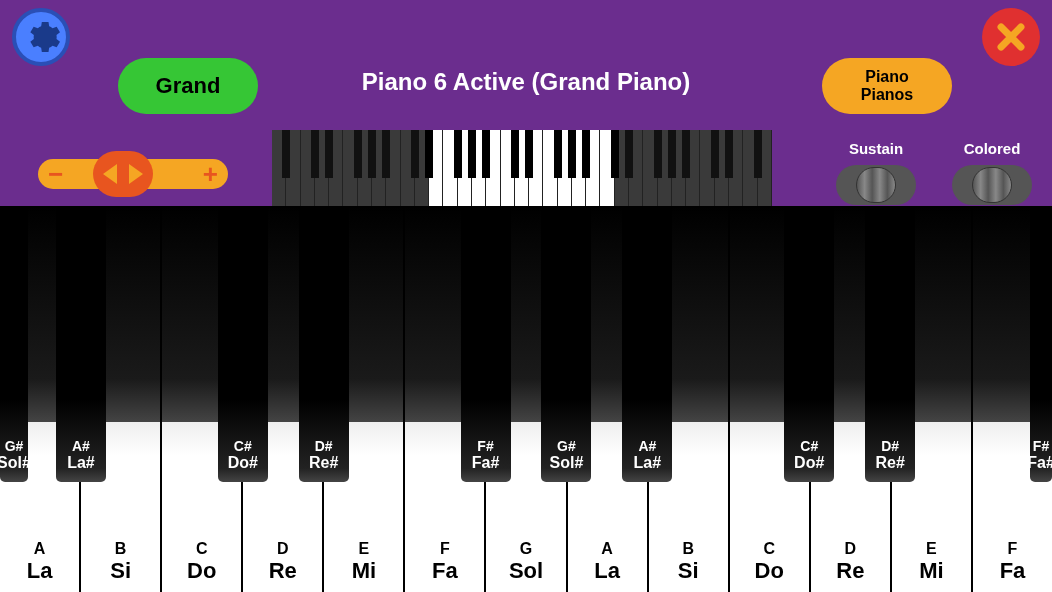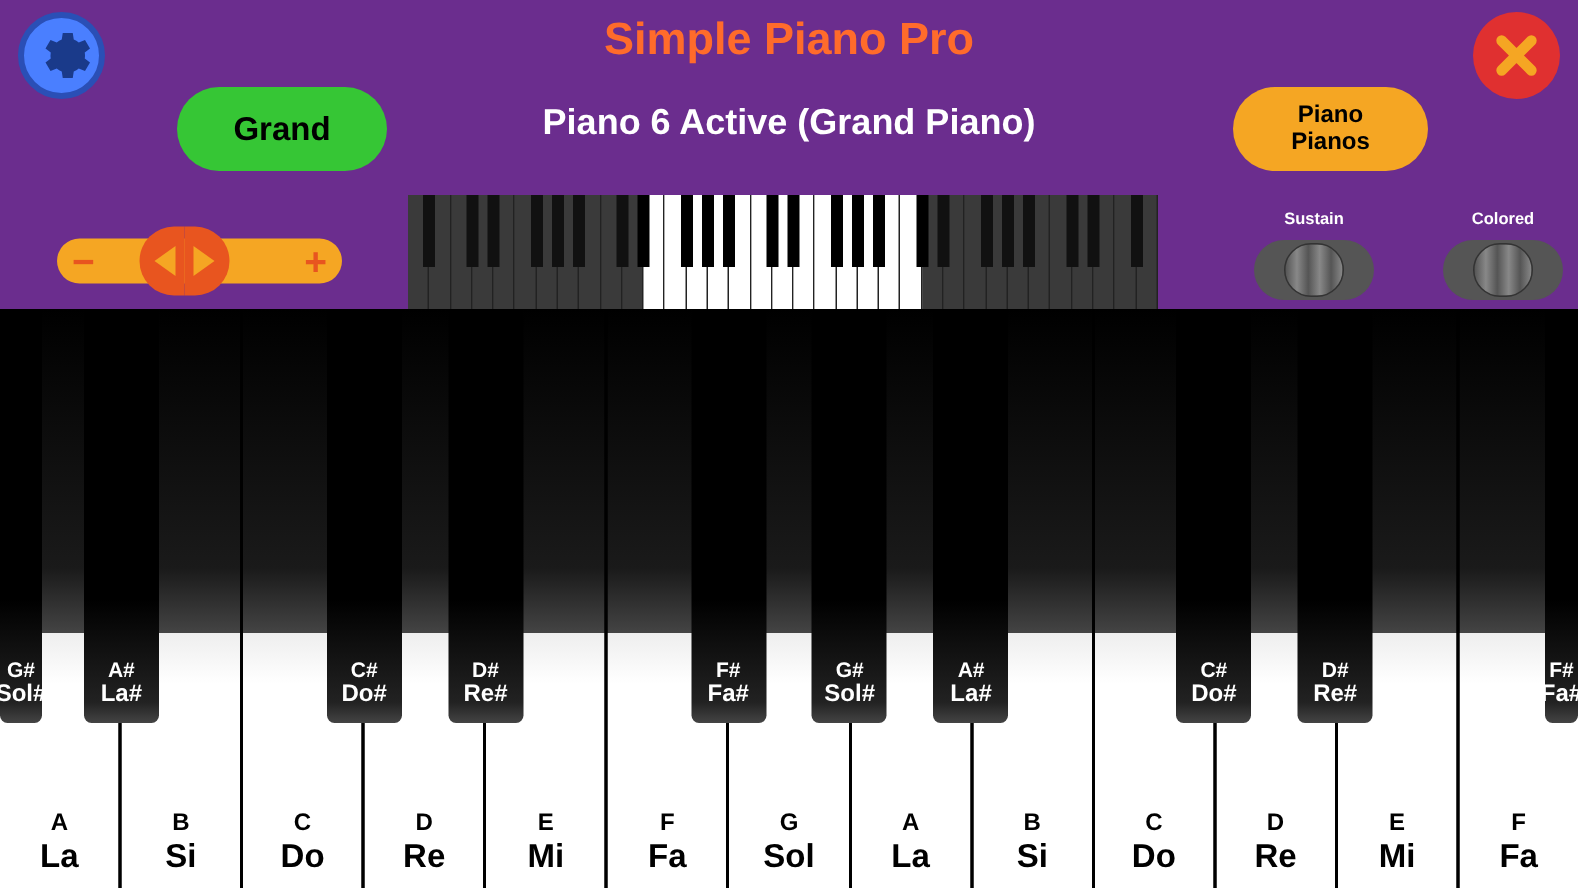--- a/index.html
+++ b/index.html
@@ -148,22 +148,22 @@
 
 
 .toggle {
   position: absolute;
   top: 140px;
   width: 92px;
   text-align: center;
   cursor: pointer;
 }
 .toggle.sustain { right: 130px; }
-.toggle.colored { right: 4px; }
-.toggle-label { color: #fff; font-size: 11px; font-weight: bold; margin-bottom: 8px; }
+.toggle.colored { right: 14px; }
+.toggle-label { color: #fff; font-size: 15px; font-weight: bold; margin-bottom: 8px; }
 .toggle-track {
   width: 80px; height: 40px; margin: 0 auto;
   background: #555; border-radius: 20px;
   position: relative;
 }
 .toggle-knob {
   position: absolute; top: 2px; left: 20px;
   width: 40px; height: 36px;
   background: linear-gradient(90deg,#555 0,#888 20%,#555 40%,#888 60%,#555 80%,#888 100%);
   border-radius: 20px;
@@ -228,21 +228,20 @@
 }
 .black-key .note { font-size: 14px; font-weight: bold; }
 .black-key .solf { font-size: 16px; font-weight: bold; }
 
 </style>
 </head>
 <body>
 
 <div class="topbar">
 
-  <div class="app-title">Simple Piano Pro</div>
 
   <div class="settings-btn">
     <svg width="40" height="40" viewBox="0 0 24 24" fill="#1a3a8a">
       <path d="M12 8a4 4 0 100 8 4 4 0 000-8zm9.4 4a7.5 7.5 0 00-.1-1.2l2.1-1.6-2-3.4-2.5 1a7.6 7.6 0 00-2-1.2L16.5 3h-4l-.4 2.6a7.6 7.6 0 00-2 1.2l-2.5-1-2 3.4 2.1 1.6a7.5 7.5 0 000 2.4l-2.1 1.6 2 3.4 2.5-1a7.6 7.6 0 002 1.2l.4 2.6h4l.4-2.6a7.6 7.6 0 002-1.2l2.5 1 2-3.4-2.1-1.6c.07-.4.1-.8.1-1.2z"></path>
     </svg>
   </div>
 
   <div class="close-btn">
     <svg viewBox="0 0 24 24">
       <path d="M5 5 L19 19 M19 5 L5 19" stroke="#f5a623" stroke-width="5" stroke-linecap="round" fill="none"></path>

